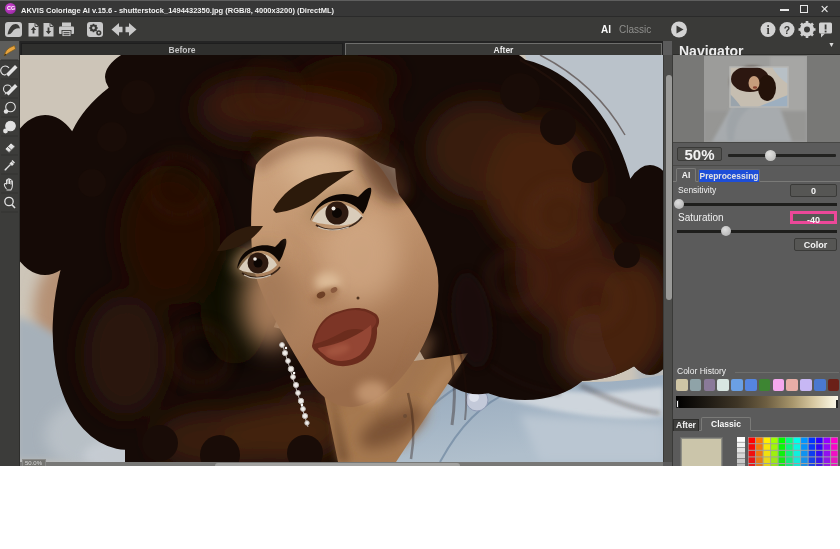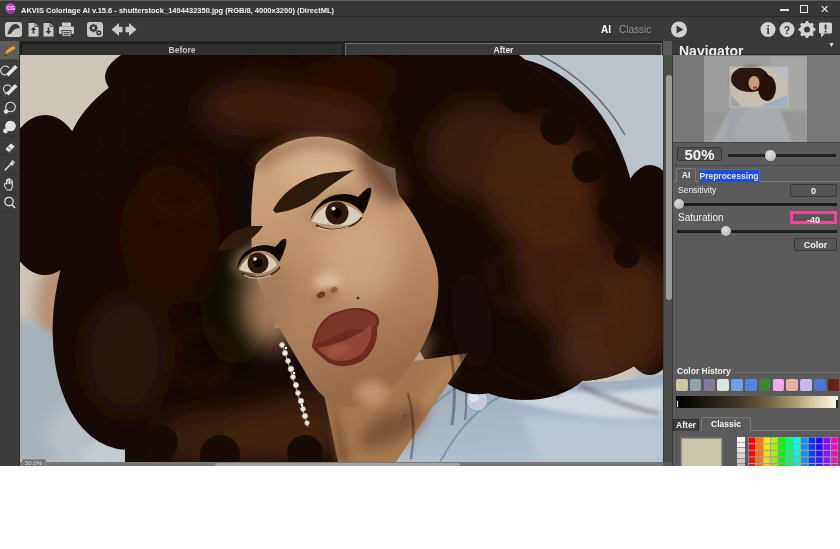--- a/index.html
+++ b/index.html
@@ -444,21 +444,21 @@
   <div class="abs" style="left:5px;top:144px;font-size:8.5px;color:#f0f0f0">Sensitivity</div>
   <div class="abs" style="left:117px;top:143px;width:47px;height:13px;background:#565654;border:1px solid #3a3a38;border-radius:2px;text-align:center;font-size:9px;font-weight:bold;color:#f5f5f5;line-height:12px">0</div>
   <div class="abs" style="left:4px;top:162px;width:160px;height:2.5px;background:#1e1e1c"></div>
   <div class="abs" style="left:1px;top:158px;width:10px;height:10px;border-radius:50%;background:radial-gradient(circle at 40% 35%,#dedede,#aaaaaa)"></div>
   <div class="abs" style="left:5px;top:171px;font-size:10px;color:#f0f0f0">Saturation</div>
   <div class="abs" style="left:117px;top:170px;width:47px;height:13px;background:#565654;border:3px solid #ec4899;border-radius:0;text-align:center;font-size:9px;font-weight:bold;color:#f5f5f5;line-height:12px">-40</div>
   <div class="abs" style="left:4px;top:189px;width:160px;height:2.5px;background:#1e1e1c"></div>
   <div class="abs" style="left:48px;top:185px;width:10px;height:10px;border-radius:50%;background:radial-gradient(circle at 40% 35%,#dedede,#aaaaaa)"></div>
   <div class="abs" style="left:121px;top:197px;width:43px;height:13px;background:#565654;border:1px solid #3a3a38;border-radius:2px;text-align:center;font-size:9px;font-weight:bold;color:#f5f5f5;line-height:12px">Color</div>
 
-  <div class="abs" style="left:4px;top:325px;font-size:8.5px;font-weight:bold;color:#f0f0f0">Color History</div>
+  <div class="abs" style="left:4px;top:325px;font-size:8.5px;font-weight:normal;color:#f0f0f0">Color History</div>
   <div class="abs" style="left:62px;top:331px;width:104px;height:1px;background:#6e6e6c"></div>
   <div class="abs" style="left:0;top:338px;width:168px;height:13px">
     <div class="abs" style="left:3px;width:11.5px;height:11.5px;border-radius:2px;background:#cfc5a5"></div>
     <div class="abs" style="left:16.8px;width:11.5px;height:11.5px;border-radius:2px;background:#8fa3a8"></div>
     <div class="abs" style="left:30.6px;width:11.5px;height:11.5px;border-radius:2px;background:#8a7a99"></div>
     <div class="abs" style="left:44.4px;width:11.5px;height:11.5px;border-radius:2px;background:#d8e6e2"></div>
     <div class="abs" style="left:58.2px;width:11.5px;height:11.5px;border-radius:2px;background:#6ba0e4"></div>
     <div class="abs" style="left:72px;width:11.5px;height:11.5px;border-radius:2px;background:#5585e0"></div>
     <div class="abs" style="left:85.8px;width:11.5px;height:11.5px;border-radius:2px;background:#3d8532"></div>
     <div class="abs" style="left:99.6px;width:11.5px;height:11.5px;border-radius:2px;background:#f5a8ee"></div>

